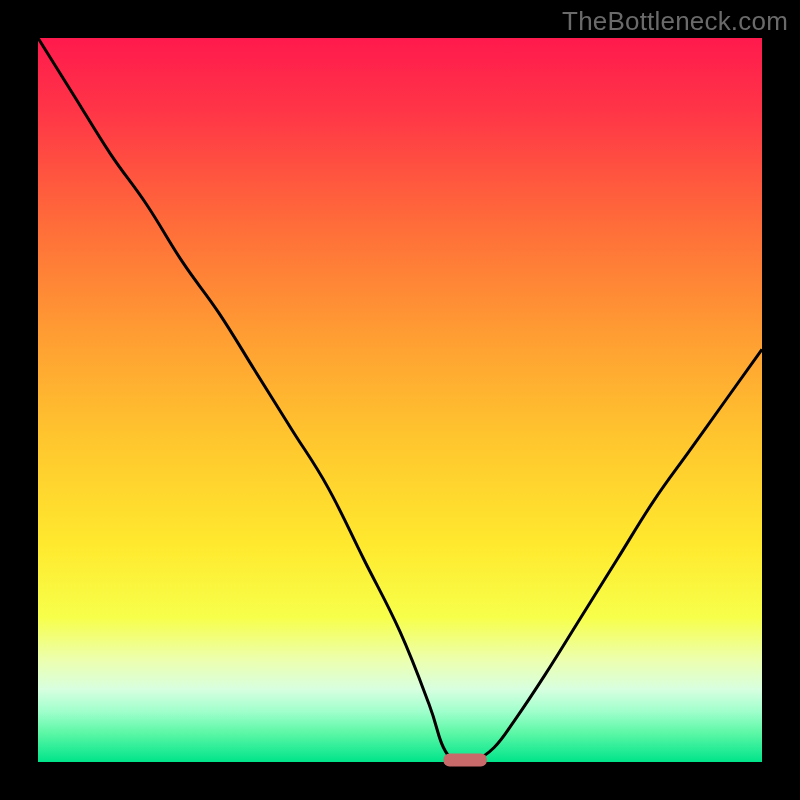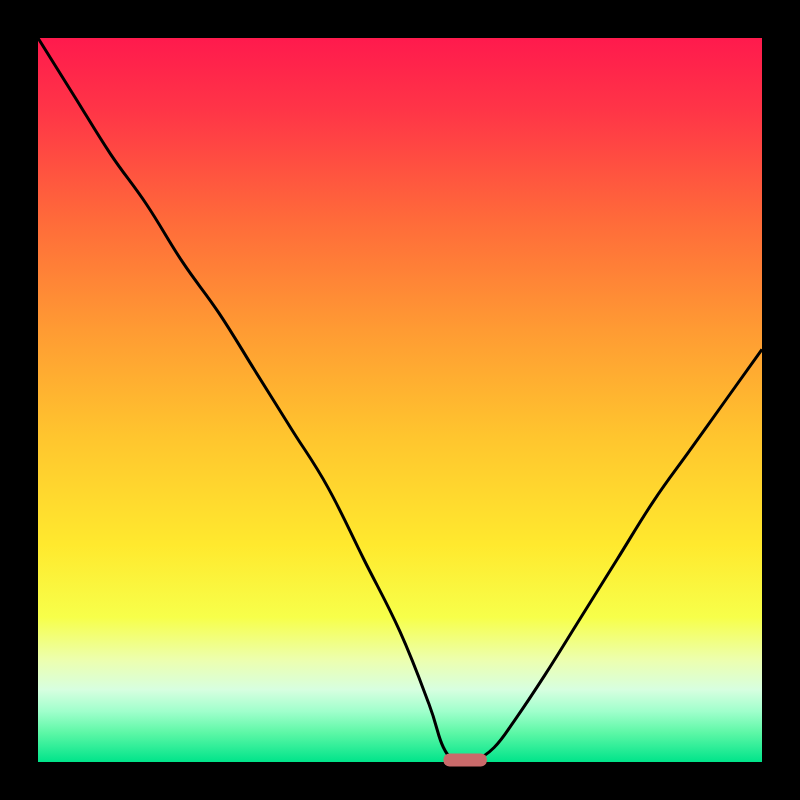--- a/index.html
+++ b/index.html
@@ -29,20 +29,21 @@
   svg {
     position: absolute;
     left: 0;
     top: 0;
   }
 </style>
 </head>
 <body>
 
 <div class="container">
+  <div class="watermark">TheBottleneck.com</div>
 
   <svg width="800" height="800" viewBox="0 0 800 800">
     <defs>
       <linearGradient id="bg-grad" x1="0" y1="0" x2="0" y2="1">
           <stop offset="0%" stop-color="#ff1a4d"></stop>
           <stop offset="10%" stop-color="#ff3547"></stop>
           <stop offset="25%" stop-color="#ff6a3a"></stop>
           <stop offset="40%" stop-color="#ff9a33"></stop>
           <stop offset="55.00000000000001%" stop-color="#ffc52e"></stop>
           <stop offset="70%" stop-color="#ffe92e"></stop>

